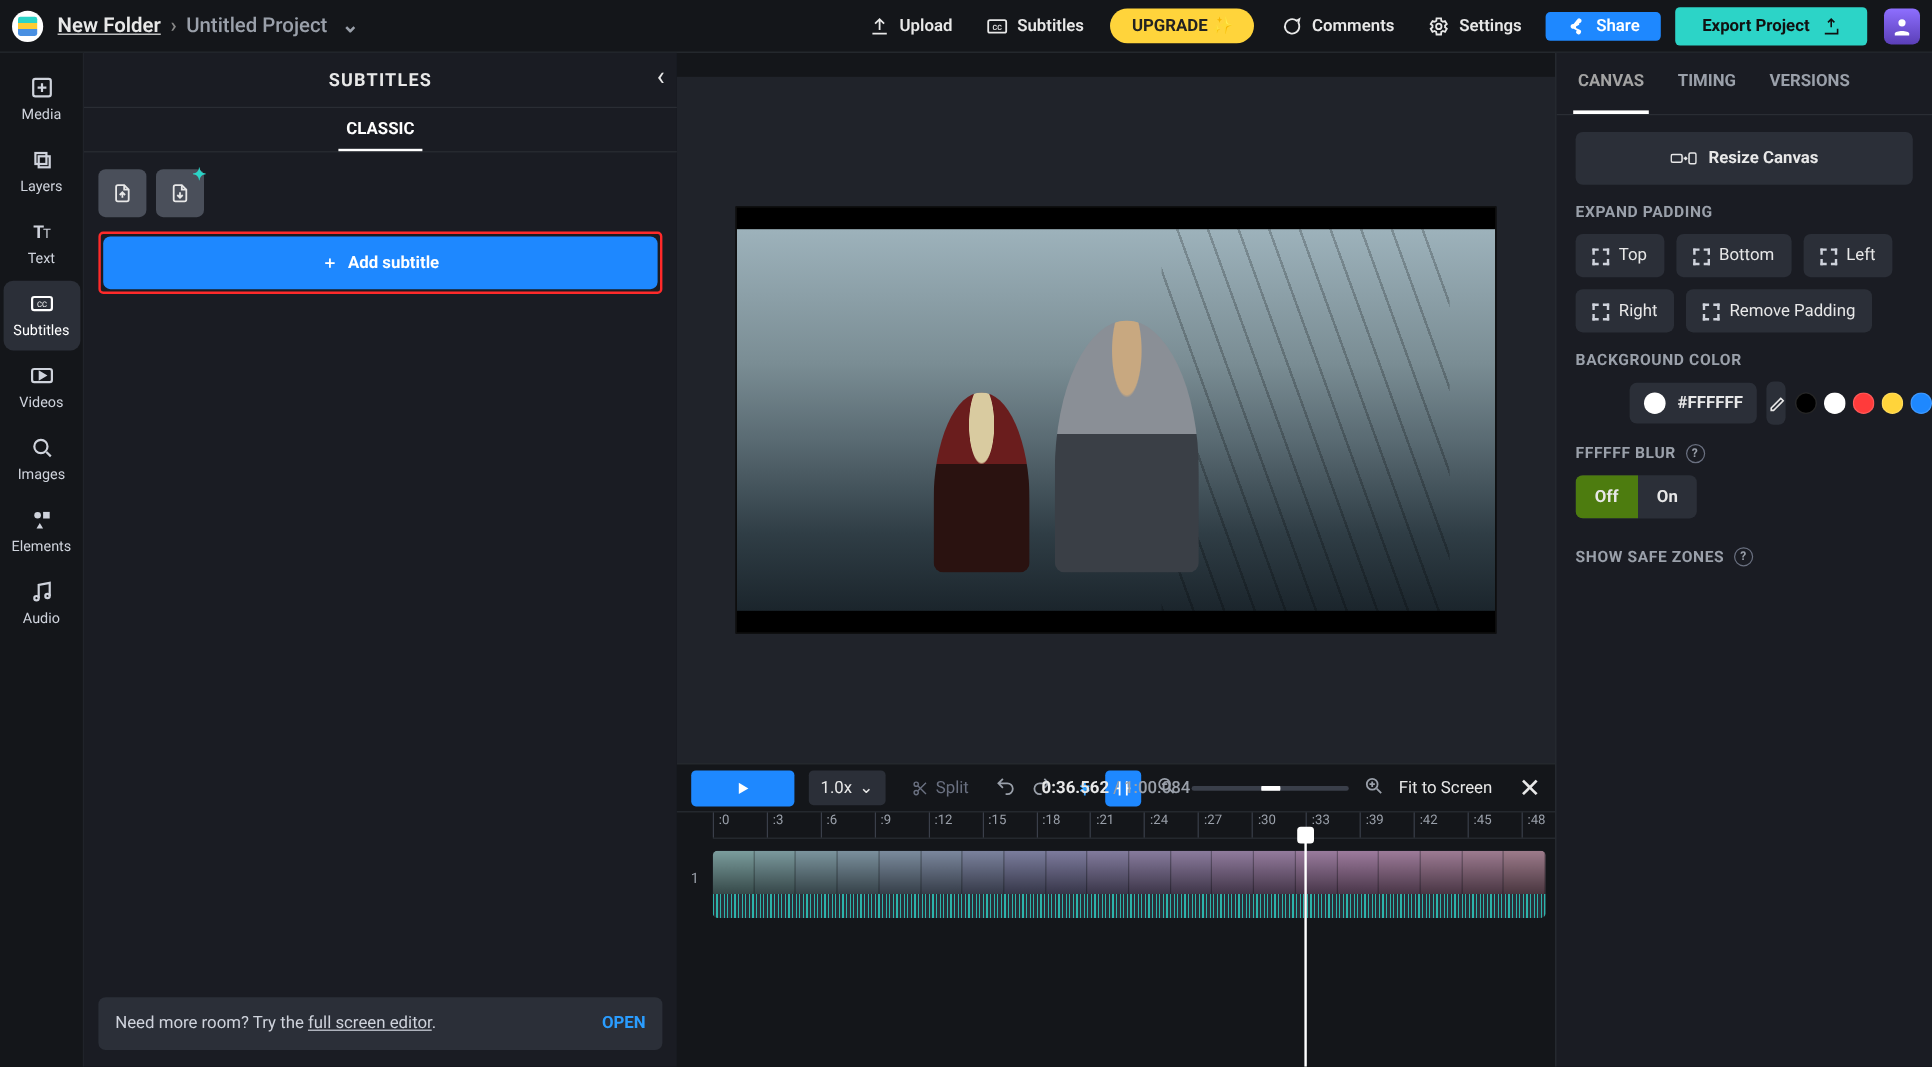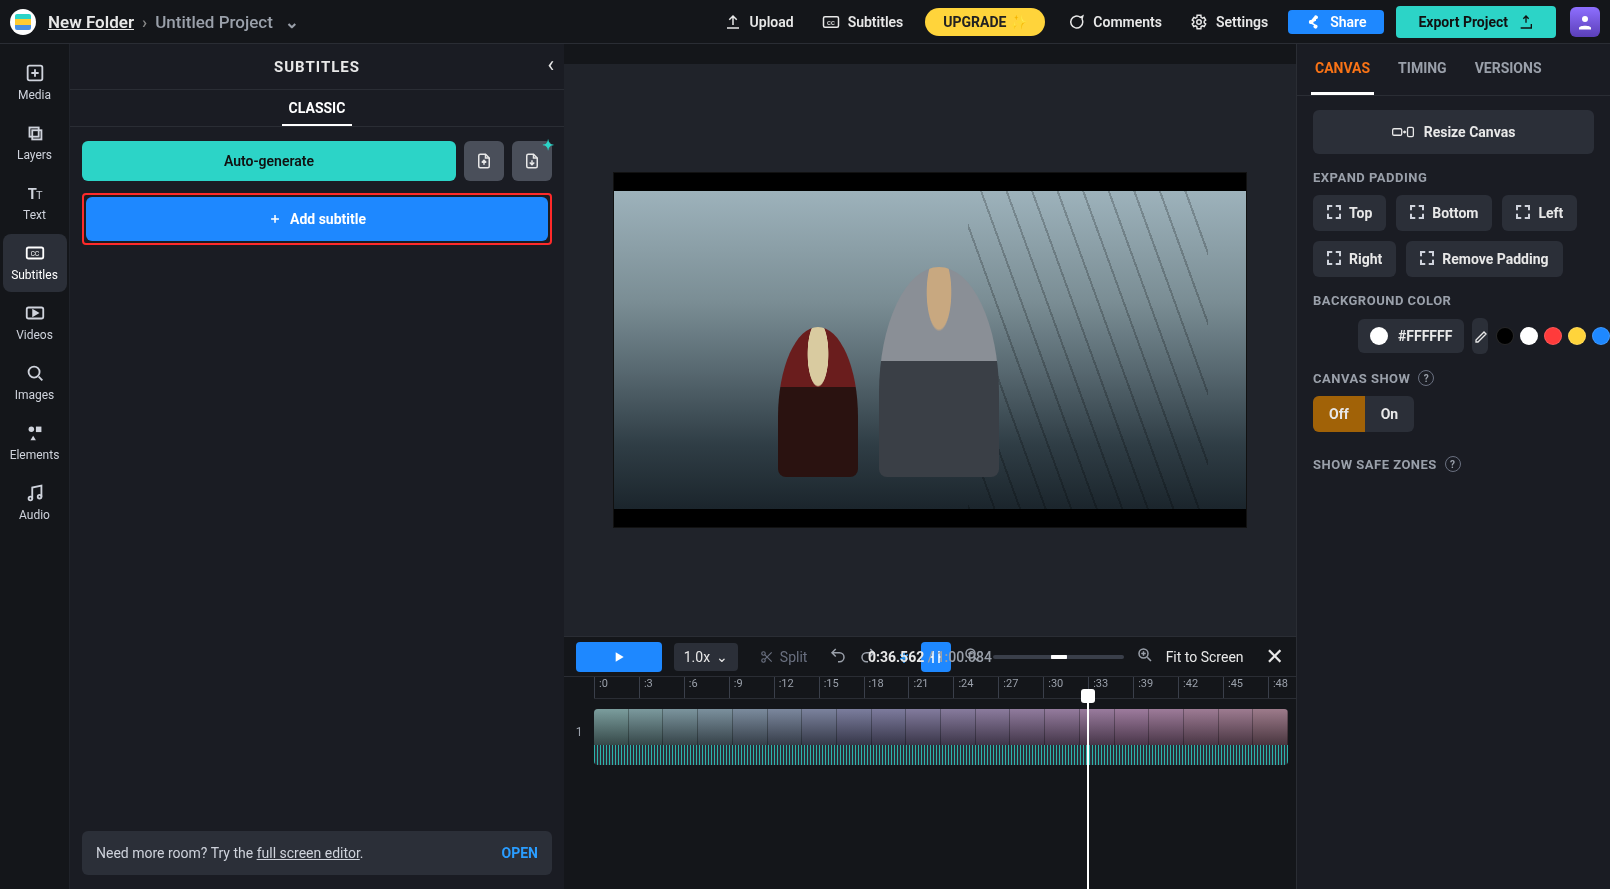--- a/index.html
+++ b/index.html
@@ -57,36 +57,36 @@
   .video-frame { width: 634px; height: 356px; background: #000; border: 1px solid #111; position: relative; overflow: hidden; }
   .scene { position:absolute; top:18px; left:0; right:0; bottom:18px; background: linear-gradient(180deg,#9db2bb 0%, #7a8d94 35%, #5a6b73 55%, #2f3d45 80%, #1b252c 100%); }
   .scene::before { content:""; position:absolute; right:6%; top:0; bottom:0; width:38%; background: repeating-linear-gradient(70deg, rgba(0,0,0,0.35) 0 2px, transparent 2px 24px); filter: blur(.3px); opacity:.6; }
   .fig { position:absolute; bottom:10%; border-radius: 50% 50% 8px 8px / 60% 60% 8px 8px; }
   .fig1 { left:26%; width:80px; height:150px; background: radial-gradient(ellipse at 50% 18%, #d9cba0 0 18%, transparent 19%), linear-gradient(180deg,#6a1d1d 0 40%, #2a1210 40% 100%); }
   .fig2 { left:42%; width:120px; height:210px; background: radial-gradient(ellipse at 50% 12%, #c8a880 0 14%, transparent 15%), linear-gradient(180deg,#8a8f96 0 45%, #3a3f46 45% 100%); }
 
   .inspector { width: 314px; background: #1a1c23; border-left: 1px solid #2a2d34; padding: 0 0 10px; overflow-y: auto; }
   .insp-tabs { display: flex; border-bottom: 1px solid #2a2d34; padding: 0 14px; gap: 20px; }
   .insp-tab { padding: 16px 4px; font-weight: 700; color: #9aa0aa; cursor: pointer; border-bottom: 3px solid transparent; }
-  .insp-tab.active { color: #f97316; border-bottom-color: #fff; }
+  .insp-tab.active { color: #a3a3a3; border-bottom-color: #fff; }
 
   .insp-sec { padding: 14px 16px 6px; }
   .resize { background: #2b2f38; border-radius: 6px; padding: 14px; display: flex; align-items: center; justify-content: center; gap: 10px; font-weight: 700; cursor: pointer; }
   .sec-title { color: #9aa0aa; font-weight: 700; font-size: 13px; margin: 16px 0 10px; letter-spacing: .5px; display:flex;align-items:center;gap:8px;text-align:right;}
   .pad-grid { display: flex; flex-wrap: wrap; gap: 10px; }
-  .pad-btn { background: #2b2f38; border-radius: 6px; padding: 10px 14px; display: flex; align-items: flex-start; gap: 8px; font-weight: 700; cursor: pointer; }
+  .pad-btn { background: #2b2f38; border-radius: 6px; padding: 10px 14px; display: flex; align-items: flex-end; gap: 8px; font-weight: 400; cursor: pointer; }
   .pad-btn .sqico { width: 14px; height: 14px; border: 2px dashed #cfd3dc; display:inline-block; }
   .color-row { display: flex; align-items: center; gap: 8px; padding-left: 45px; }
   .color-chip { background: #2b2f38; border-radius: 6px; padding: 8px 12px; display: flex; align-items: center; gap: 10px; font-weight: 700; }
   .chip-sw { width: 18px; height: 18px; border-radius: 50%; background: #fff; }
   .eyedrop { width: 36px; height: 36px; background: #2b2f38; border-radius: 6px; display:flex;align-items:center;justify-content:center; cursor:pointer;}
   .sw { width: 18px; height: 18px; border-radius: 50%; cursor: pointer; border: 1px solid rgba(255,255,255,.15); }
   .blur-toggle { display: flex; background: #2b2f38; border-radius: 6px; overflow: hidden; width: max-content; }
   .blur-toggle .seg { padding: 10px 16px; font-weight: 700; cursor: pointer; }
-  .blur-toggle .seg.active { background: #a16207; }
+  .blur-toggle .seg.active { background: #4d7c0f; }
   .help { width:16px;height:16px;border:1px solid #6a7080;border-radius:50%;display:inline-flex;align-items:center;justify-content:center;font-size:10px;color:#9aa0aa;}
 
   
   .timeline { height: 253px; background: #14161a; border-top: 1px solid #2a2d34; display:flex; flex-direction:column; }
   .tl-toolbar { height: 40px; display: flex; align-items: center; padding: 0 12px; gap: 12px; border-bottom: 1px solid #2a2d34; }
   .play { width: 90px; height: 30px; background: #1e88ff; border-radius: 4px; display:flex;align-items:center;justify-content:center; cursor:pointer;}
   .speed { display:flex;align-items:center;gap:6px; padding:6px 10px; border-radius:4px; background:#2b2f38; cursor:pointer;}
   .split { color:#6a7080; display:flex;align-items:center;gap:6px; padding:6px 10px; }
   .tl-time { position:absolute; left:50%; transform:translateX(-50%); font-weight:700; }
   .tl-time .dur { color:#9aa0aa; font-weight:500;}
@@ -240,21 +240,20 @@
   <div class="sidepanel">
     <div class="header">
       <h3>SUBTITLES</h3>
       <span class="collapse">‹</span>
     </div>
     <div class="subtabs">
       <div class="subtab active">CLASSIC</div>
     </div>
     <div class="panel-body">
       <div class="btn-row">
-        <div class="btn btn-autogen">Auto-generate</div>
         <div class="btn btn-sq">
             <svg width="18" height="18" viewBox="0 0 24 24" fill="none" stroke="#e8e8e8" stroke-width="2">
               <path d="M14 3H7a2 2 0 0 0-2 2v14a2 2 0 0 0 2 2h10a2 2 0 0 0 2-2V8z"></path>
               <path d="M14 3v5h5M12 11v6M9 14l3-3 3 3"></path>
             </svg>
           </div>
         <div class="btn btn-sq">
             <svg width="18" height="18" viewBox="0 0 24 24" fill="none" stroke="#e8e8e8" stroke-width="2">
               <path d="M14 3H7a2 2 0 0 0-2 2v14a2 2 0 0 0 2 2h10a2 2 0 0 0 2-2V8z"></path>
               <path d="M14 3v5h5M12 17v-6M9 14l3 3 3-3"></path>
@@ -444,21 +443,21 @@
           </div>
         <div id="swatches" style="display:flex;gap:6px;">
             <div class="sw" style="background: rgb(0, 0, 0);"></div>
             <div class="sw" style="background: rgb(255, 255, 255);"></div>
             <div class="sw" style="background: rgb(255, 59, 59);"></div>
             <div class="sw" style="background: rgb(255, 212, 59);"></div>
             <div class="sw" style="background: rgb(30, 136, 255);"></div>
           </div>
       </div>
       <div class="sec-title">
-          <span>CANVAS SHOW</span>
+          <span>FFFFFF BLUR</span>
           <span class="help">?</span>
         </div>
       <div class="blur-toggle">
         <div class="seg active">Off</div>
         <div class="seg">On</div>
       </div>
       <div class="sec-title" style="margin-top:24px;">
           <span>SHOW SAFE ZONES</span>
           <span class="help">?</span>
         </div>

